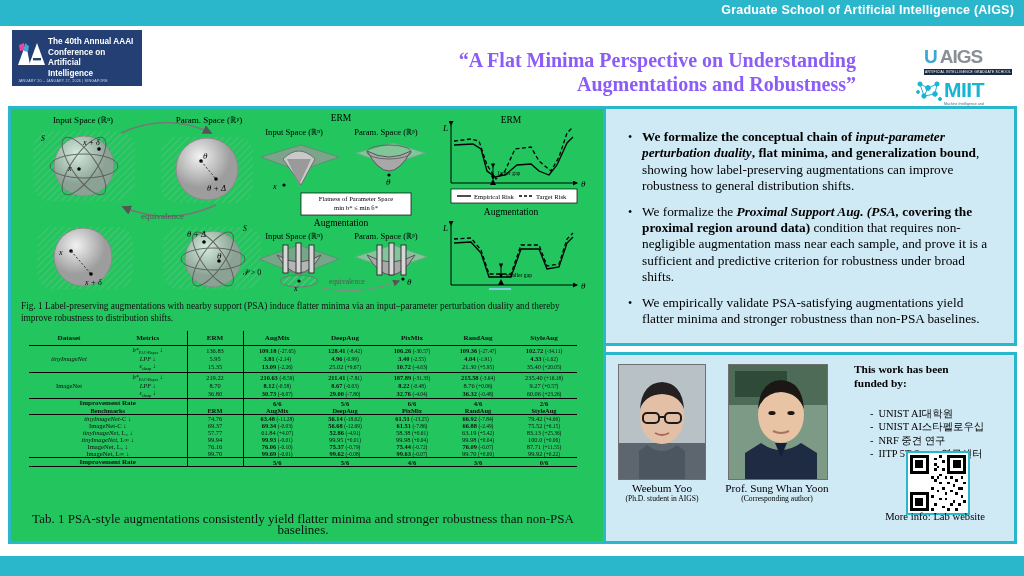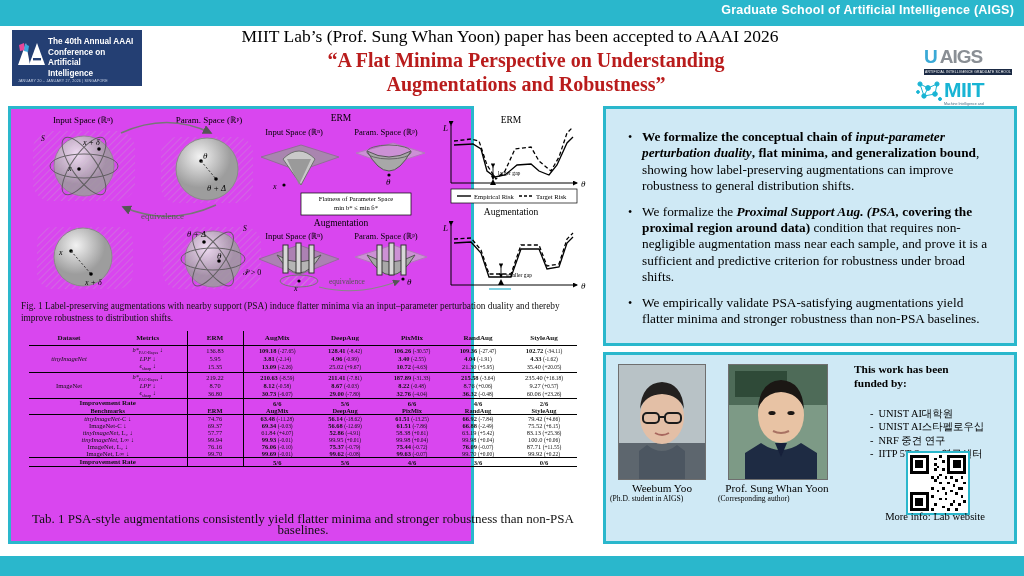--- a/index.html
+++ b/index.html
@@ -15,22 +15,22 @@
   }
   .bar-bottom{position:absolute;left:0;bottom:0;width:1024px;height:20px;background:#2ab7cc;}
 
   
   .header{position:absolute;left:0;top:22px;width:1024px;height:82px;}
   .headline{
     position:absolute;left:160px;top:4px;width:700px;text-align:center;
     font-size:17.5px;color:#000;font-family:"Liberation Serif", serif;
   }
   .title{
-    position:absolute;left:176px;top:26px;width:700px;text-align:center;
-    font-size:20px;font-weight:bold;line-height:24px;color:#b91c1c;
+    position:absolute;left:156px;top:26px;width:700px;text-align:right;
+    font-size:20px;font-weight:bold;line-height:24px;color:#8b5cf6;
   }
   
   .aaai-badge{
     position:absolute;left:12px;top:8px;width:130px;height:56px;background:#243f73;
     color:#fff;font-family:"Liberation Sans", sans-serif;overflow:hidden;
   }
   .aaai-badge .mark{
     position:absolute;left:4px;top:11px;width:30px;height:26px;
   }
   .aaai-badge .txt{
@@ -48,22 +48,22 @@
     margin-top:1px;background:#1b2a44;color:#fff;font-size:3.4px;
     font-family:"Liberation Sans",sans-serif;text-align:center;padding:1px 0;letter-spacing:.2px;
   }
   .logo-miit{position:absolute;right:12px;top:56px;width:96px;height:34px;}
   .logo-miit .mword{font:bold 21px "Liberation Sans",sans-serif;color:#18b4d4;letter-spacing:-.5px;}
   .logo-miit .msub{font-size:3.6px;color:#4a6a80;font-family:"Liberation Sans",sans-serif;line-height:4.6px;}
   .dots-svg{position:absolute;left:0;top:2px;}
 
   
   .left-panel{
-    position:absolute;left:8px;top:106px;width:466px;height:438px;
-    background:#d946ef;border:3px solid #2ab7cc;box-sizing:border-box;
+    position:absolute;left:8px;top:106px;width:598px;height:438px;
+    background:#22c55e;border:3px solid #2ab7cc;box-sizing:border-box;
   }
   .fig-area{position:absolute;left:0;top:0;width:581px;height:190px;}
   .fig-caption{
     position:absolute;left:10px;top:192px;width:562px;font-size:9.3px;line-height:11.5px;color:#111;
   }
 
   
   table.res{
     position:absolute;left:18px;top:222px;width:548px;border-collapse:collapse;
     font-size:6.4px;color:#111;font-family:"Liberation Serif",serif;
@@ -107,21 +107,21 @@
   .right-bot{
     position:absolute;left:603px;top:352px;width:414px;height:192px;
     background:#cfe9f5;border:3px solid #2ab7cc;box-sizing:border-box;
   }
   .photo{position:absolute;border:1px solid #6f6f6f;background:#b9c4c8;overflow:hidden;}
   .p1{left:12px;top:9px;width:86px;height:114px;}
   .p2{left:122px;top:9px;width:98px;height:114px;}
   .pname{position:absolute;text-align:center;font-size:11.2px;color:#000;}
   .pname.n1{left:4px;top:127px;width:104px;}
   .pname.n2{left:112px;top:127px;width:118px;}
-  .prole{position:absolute;text-align:left;font-size:7.6px;color:#000;}
+  .prole{position:absolute;text-align:center;font-size:7.6px;color:#000;}
   .prole.r1{left:4px;top:139px;width:104px;}
   .prole.r2{left:112px;top:139px;width:118px;}
   .fundhead{position:absolute;left:248px;top:8px;width:160px;font-size:11.4px;font-weight:bold;line-height:13.5px;}
   ul.fund{position:absolute;left:248px;top:36px;margin:16px;padding:0;list-style:none;}
   ul.fund li{font-size:10.4px;line-height:13.4px;white-space:nowrap;}
   ul.fund li:before{content:"-";margin-right:5px;}
   .qr{position:absolute;left:300px;top:96px;width:56px;height:56px;background:#fff;border:2px solid #2ab7cc;padding:2px;}
   .moreinfo{position:absolute;left:244px;top:156px;width:170px;text-align:center;font-size:10.6px;}
 </style>
 </head>
@@ -142,21 +142,20 @@
       <rect x="17" y="17" width="8" height="2.4" fill="#243f73"></rect>
     </svg>
     <div class="txt">
       <div>The 40th Annual AAAI</div>
       <div>Conference on Artificial</div>
       <div>Intelligence</div>
     </div>
     <div class="sub">JANUARY 20 – JANUARY 27, 2026 | SINGAPORE</div>
   </div>
 
-  <div class="headline">MIIT Lab’s (Prof. Sung Whan Yoon) paper has been accepted to AAAI 2026</div>
   <div class="title">
     <div>“A Flat Minima Perspective on Understanding</div>
     <div>Augmentations and Robustness”</div>
   </div>
 
   <div class="logo-aigs">
     <div class="row">
       <span class="u">U</span>
       <span class="aigs-word">AIGS</span>
     </div>

